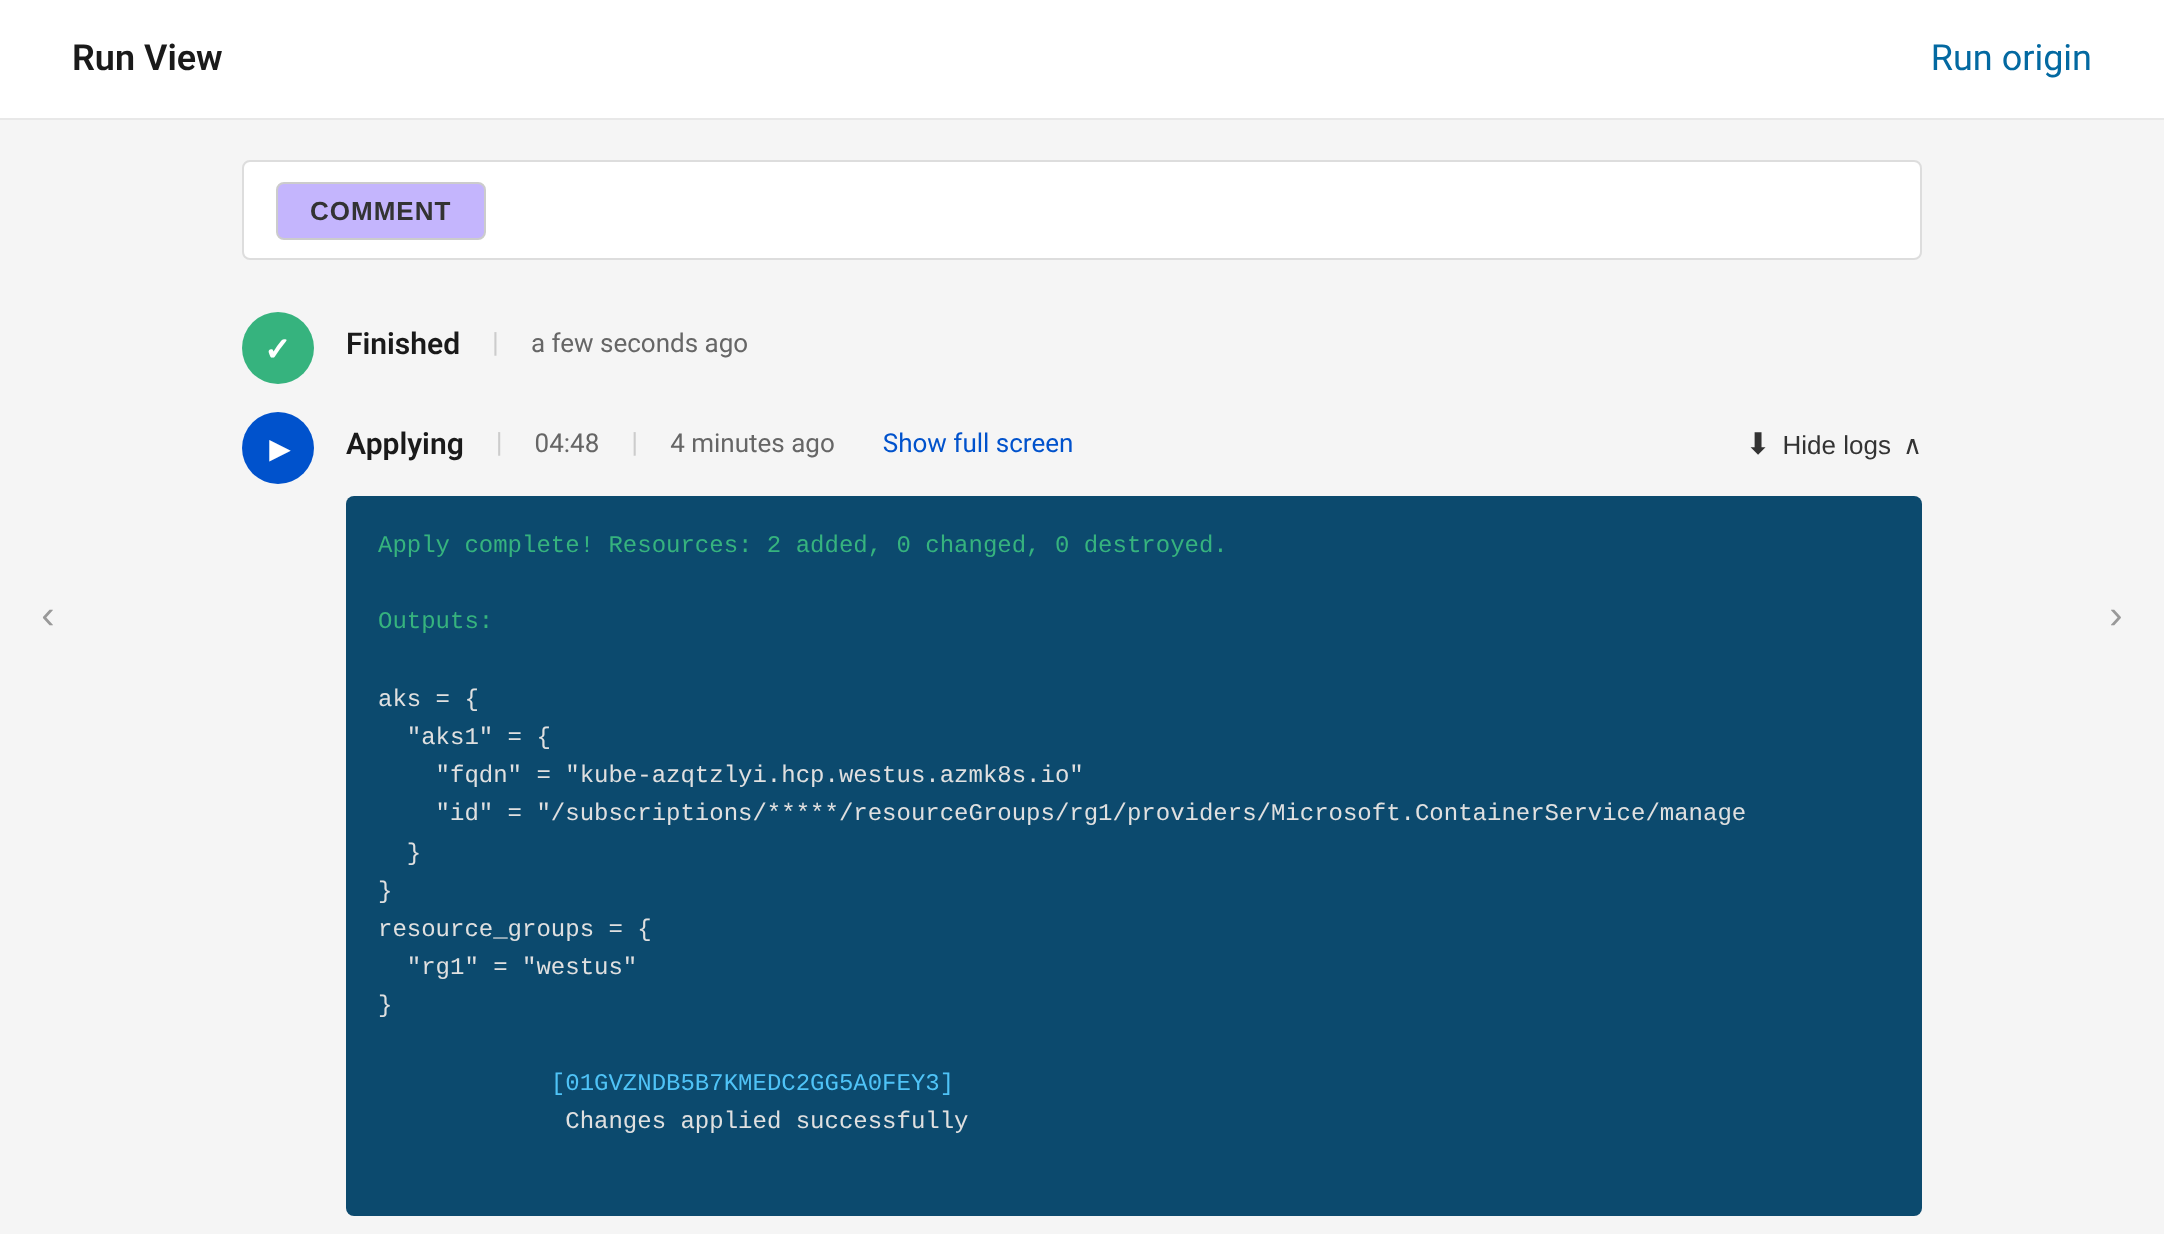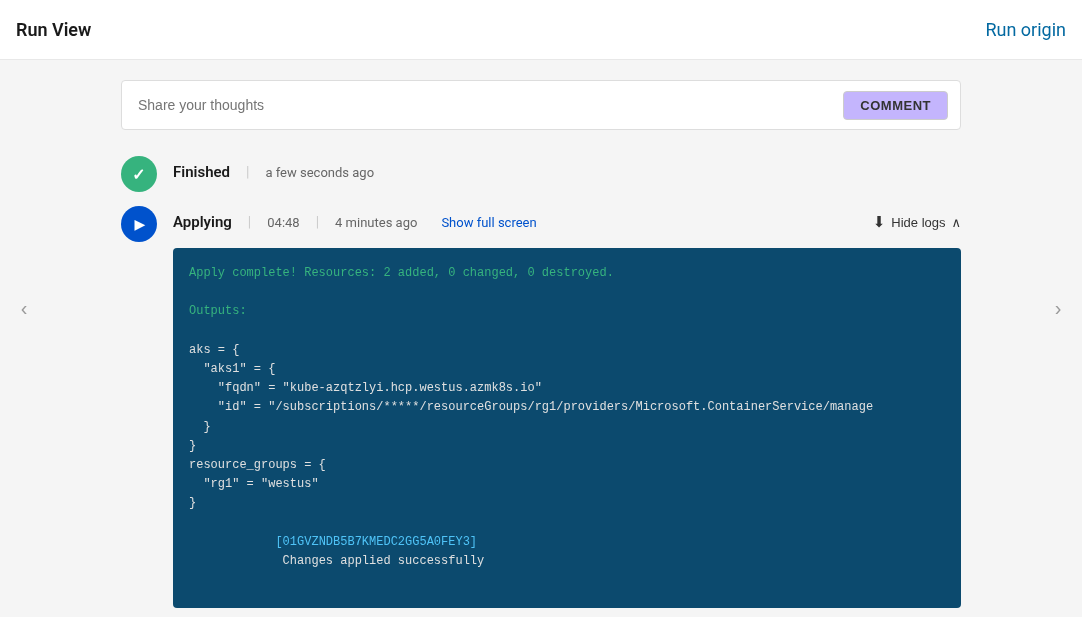--- a/index.html
+++ b/index.html
@@ -10,21 +10,21 @@
       height: 617px;
       overflow: hidden;
       position: relative;
     }
 
     
     .header {
       display: flex;
       justify-content: space-between;
       align-items: center;
-      padding: 0 16px;
+      padding: 0 36px;
       height: 60px;
       border-bottom: 1px solid #e8e8e8;
     }
     .header-title {
       font-size: 18px;
       font-weight: 600;
       color: #1a1a1a;
     }
     .run-origin-link {
       font-size: 18px;
@@ -214,21 +214,20 @@
 </button>
 
 <header class="header">
   <span class="header-title">Run View</span>
   <a class="run-origin-link">Run origin</a>
 </header>
 
 <main class="main-content">
 
   <div class="comment-box">
-    <input class="comment-input" type="text" placeholder="Share your thoughts" style="">
     <button class="comment-button">COMMENT</button>
   </div>
 
   <div class="steps-container">
 
     <div class="step-row">
       <div class="step-icon finished">
         <span class="checkmark">✓</span>
       </div>
       <div class="step-details">

